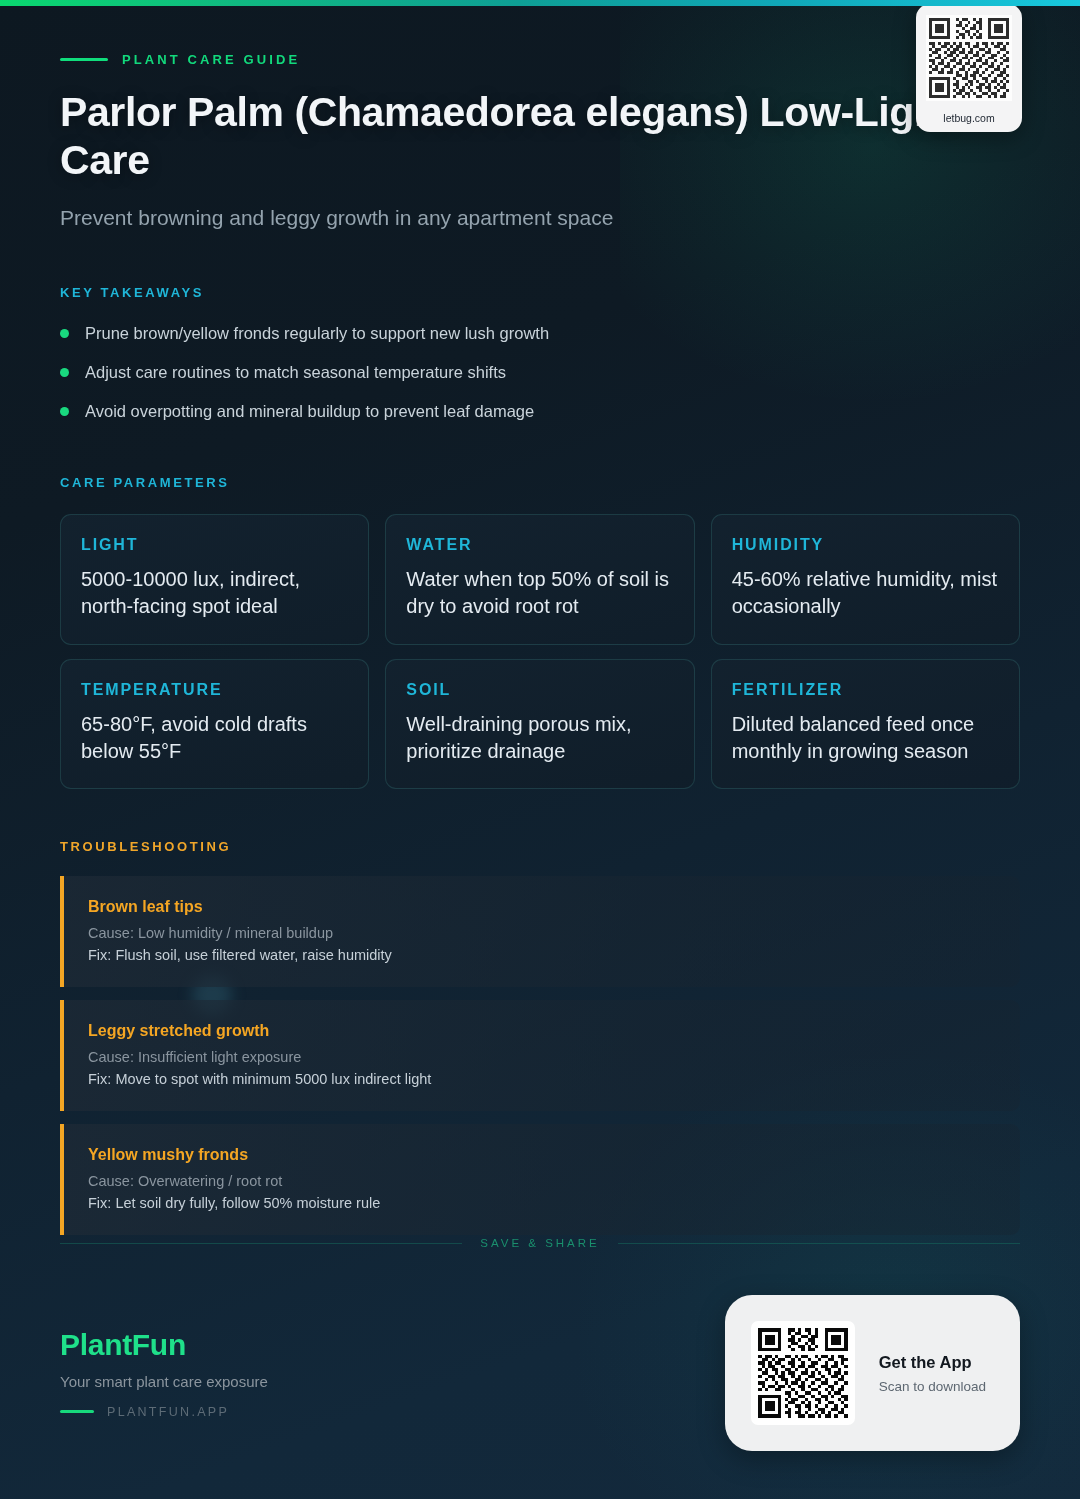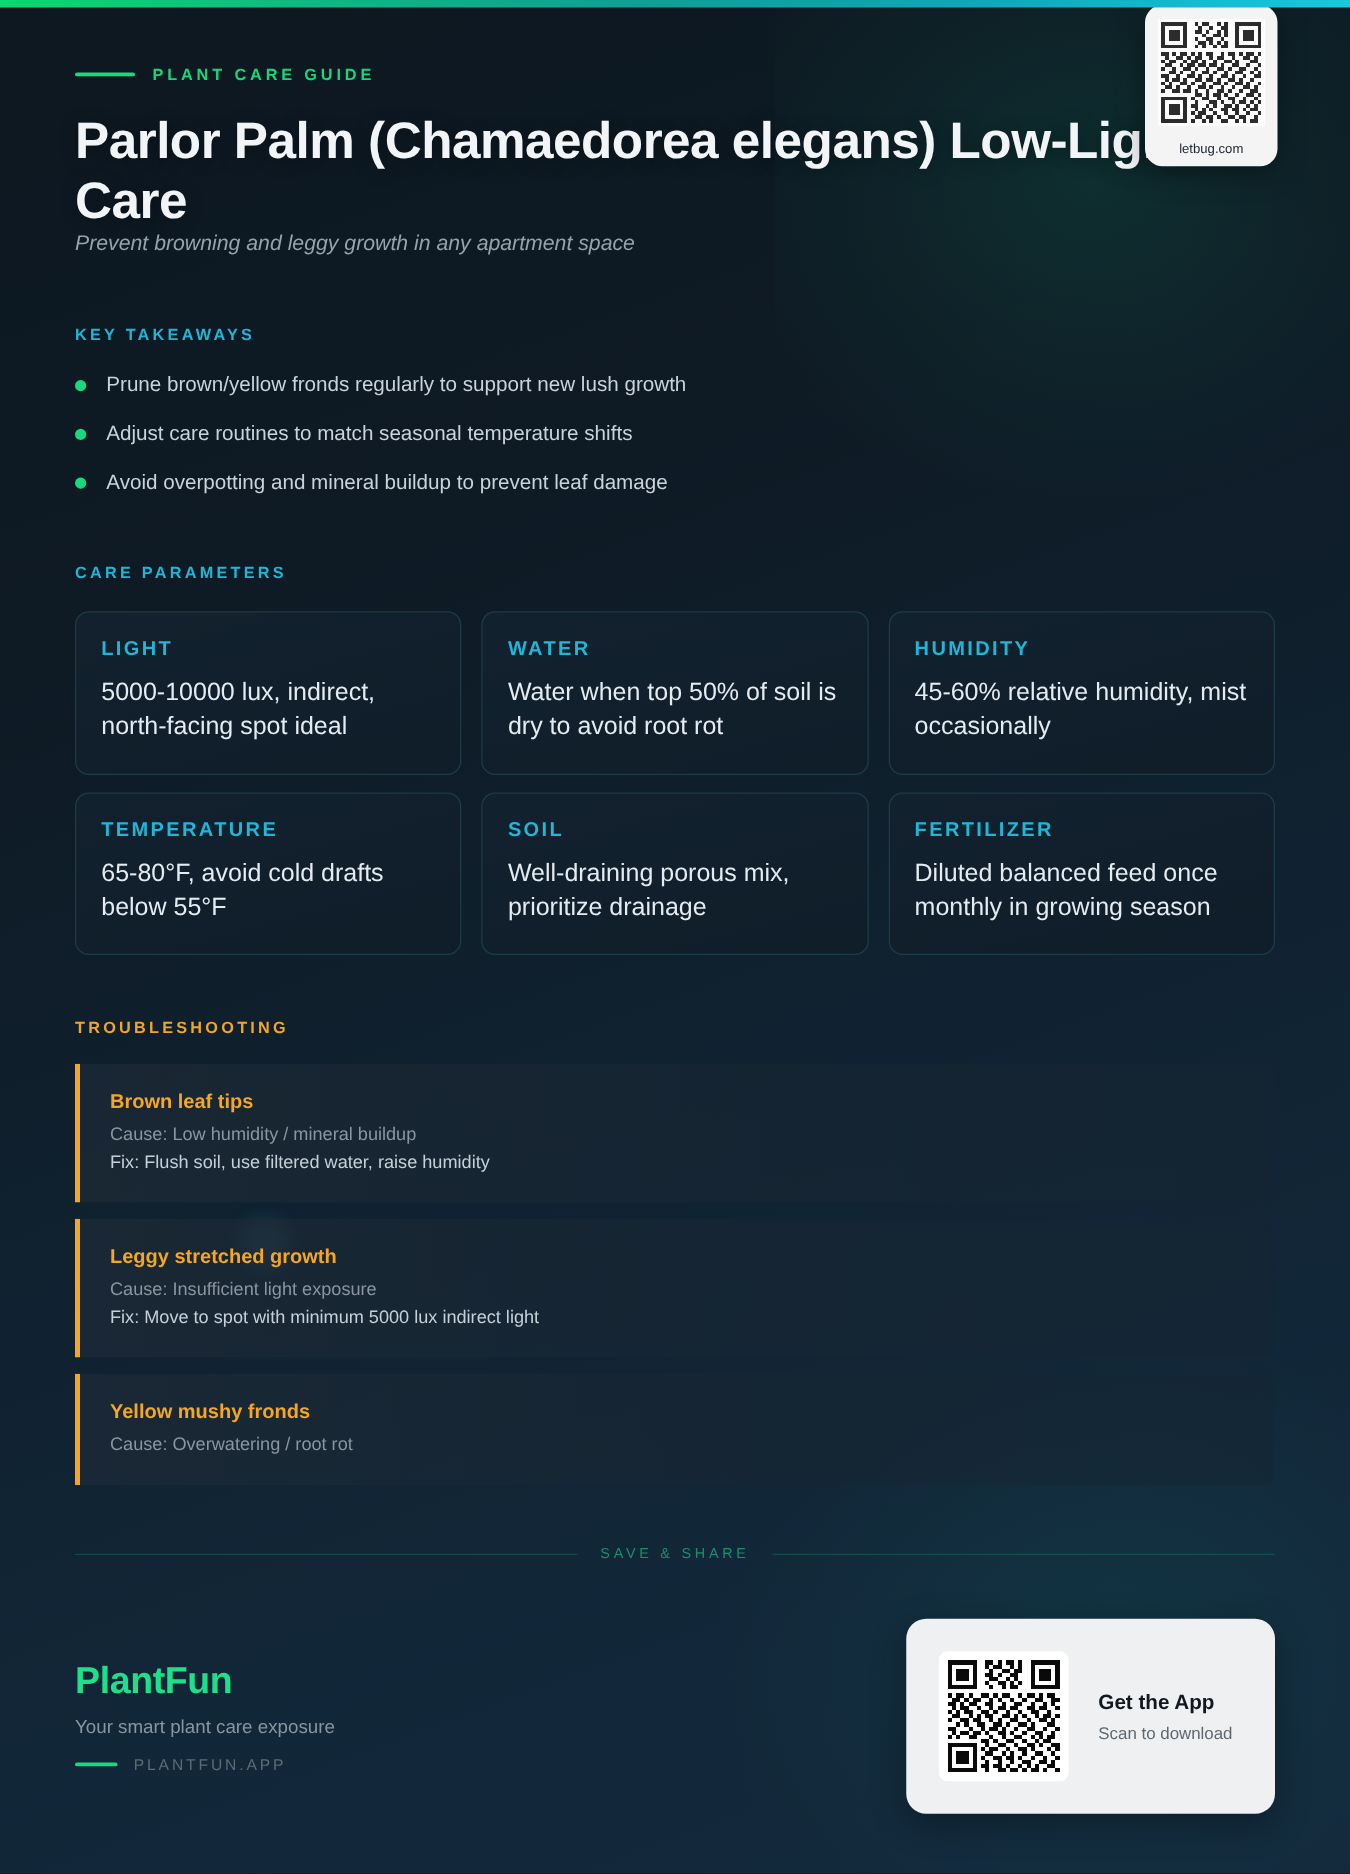--- a/index.html
+++ b/index.html
@@ -58,21 +58,22 @@
     text-align:center;
   }
   .title {
     margin-top:22px;
     font-size:41px; line-height:1.17; font-weight:700;
     color:#f2f5f8; letter-spacing:-0.4px;
     max-width:960px;
     text-shadow:0 2px 14px rgba(0,0,0,0.35);
   }
   .subtitle {
-    font-size:17px; color:#94a3ae; font-weight:400;font-style:italic;
+    margin-top:21px;
+    font-size:21px; color:#94a3ae; font-weight:400;
   }
 
   
   .qr-chip {
     position:absolute; top:4px; right:-2px;
     width:106px;
     background:#f4f4f5;
     border-radius:14px;
     padding:11px 10px 8px;
     box-shadow:0 6px 22px rgba(0,0,0,0.35);
@@ -158,21 +159,21 @@
     font-size:30px; font-weight:700; color:#1fe08a; letter-spacing:-0.3px;
   }
   .brand-tag { margin-top:11px; font-size:15px; color:#8b959e; }
   .brand-url-row { margin-top:15px; display:flex; align-items:center; gap:13px; }
   .brand-url-rule { width:34px; height:3px; background:#17d97c; border-radius:2px; }
   .brand-url {
     font-size:12.5px; letter-spacing:2.3px; color:#5d6b76; font-weight:400;
   }
   .app-card {
     display:flex; align-items:center; gap:24px;
-    background:#eff0f1; border-radius:16px;
+    background:#eff0f1; border-radius:27px;
     padding:26px 34px 26px 26px;
     box-shadow:0 8px 28px rgba(0,0,0,0.32);
   }
   .app-card .qr-img { width:104px; height:104px; background:#fff; border-radius:7px; padding:4px; }
   .app-cta-title { font-size:16.5px; font-weight:700; color:#12181f; }
   .app-cta-sub { margin-top:7px; font-size:13.5px; color:#5d6771; }
 </style>
 </head>
 <body>
 
@@ -456,20 +457,21 @@
           <div class="trouble-fix">Fix: Flush soil, use filtered water, raise humidity</div>
         </div>
         <div class="trouble-card">
           <div class="trouble-title">Leggy stretched growth</div>
           <div class="trouble-cause">Cause: Insufficient light exposure</div>
           <div class="trouble-fix">Fix: Move to spot with minimum 5000 lux indirect light</div>
         </div>
         <div class="trouble-card">
           <div class="trouble-title">Yellow mushy fronds</div>
           <div class="trouble-cause">Cause: Overwatering / root rot</div>
+          <div class="trouble-fix">Fix: Let soil dry fully, follow 50% moisture rule</div>
         </div>
       </div>
     </div>
 
   </div>
 
   <div class="footer">
     <div class="share-rule">
       <span class="line"></span>
       <span class="label">SAVE &amp; SHARE</span>

